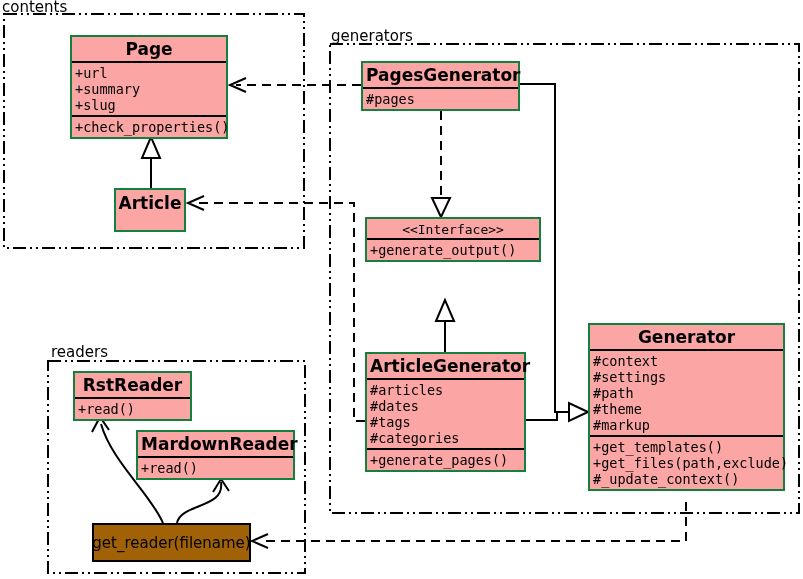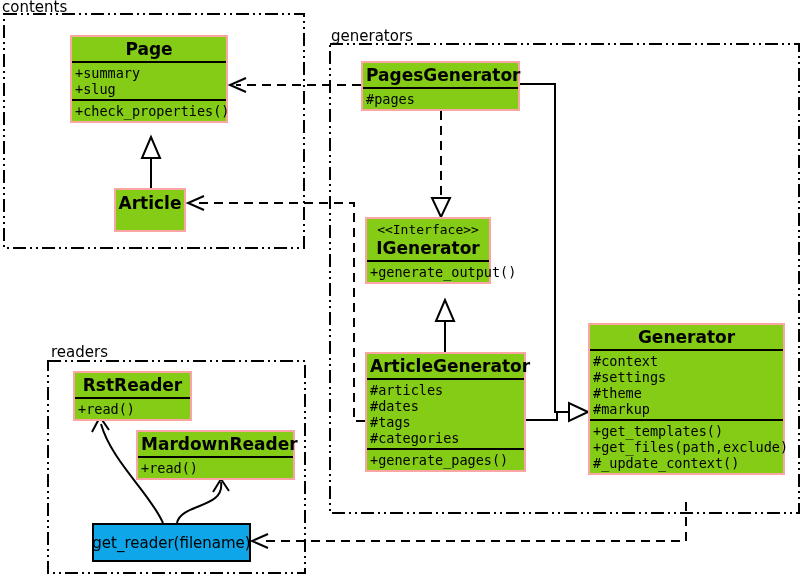--- a/index.html
+++ b/index.html
@@ -17,22 +17,22 @@
   .pkg-label {
     position: absolute;
     font-size: 15px;
     line-height: 15px;
     font-family: "DejaVu Sans", sans-serif;
     white-space: nowrap;
   }
 
   .cls {
     position: absolute;
-    background: #84cc16;
-    border: 2px solid #fca5a5;
+    background: #fca5a5;
+    border: 2px solid #15803d;
     box-sizing: border-box;
   }
   .cls-title {
     font-family: "DejaVu Sans", sans-serif;
     font-weight: bold;
     font-size: 17px;
     line-height: 22px;
     text-align: center;
     padding: 1px 3px;
     white-space: nowrap;
@@ -57,21 +57,21 @@
   .sec {
     border-top: 2px solid #000000;
     padding: 2px 2px 2px 3px;
     font-family: "DejaVu Sans Mono", monospace;
     font-size: 13.5px;
   }
   .sec .row { line-height: 16px; white-space: nowrap; }
 
   .node-plain {
     position: absolute;
-    background: #0ea5e9;
+    background: #a16207;
     border: 2px solid #000000;
     box-sizing: border-box;
     display: flex;
     align-items: center;
     justify-content: center;
     font-size: 15px;
     font-family: "DejaVu Sans", sans-serif;
     white-space: nowrap;
   }
 </style>
@@ -117,43 +117,43 @@
     </g>
   </svg>
 
   <div class="pkg-label" style="left:2px;top:0px">contents</div>
   <div class="pkg-label" style="left:331px;top:29px">generators</div>
   <div class="pkg-label" style="left:51px;top:345px">readers</div>
 
   <div class="cls" style="left:70px;top:35px;width:158px">
     <div class="cls-title">Page</div>
     <div class="sec">
+      <div class="row">+url</div>
       <div class="row">+summary</div>
       <div class="row">+slug</div>
     </div>
     <div class="sec">
       <div class="row">+check_properties()</div>
     </div>
   </div>
 
   <div class="cls" style="left:114px;top:188px;width:72px;height:44px">
     <div class="cls-title" style="line-height:25px;padding:1px 2px">Article</div>
   </div>
 
   <div class="cls" style="left:361px;top:61px;width:159px">
     <div class="cls-title">PagesGenerator</div>
     <div class="sec">
       <div class="row">#pages</div>
     </div>
   </div>
 
-  <div class="cls" style="left:365px;top:217px;width:126px">
+  <div class="cls" style="left:365px;top:217px;width:176px">
     <div>
       <div class="cls-stereo">&lt;&lt;Interface&gt;&gt;</div>
-      <div class="cls-name2">IGenerator</div>
     </div>
     <div class="sec">
       <div class="row">+generate_output()</div>
     </div>
   </div>
 
   <div class="cls" style="left:365px;top:352px;width:161px">
     <div class="cls-title">ArticleGenerator</div>
     <div class="sec">
       <div class="row">#articles</div>
@@ -164,20 +164,21 @@
     <div class="sec">
       <div class="row">+generate_pages()</div>
     </div>
   </div>
 
   <div class="cls" style="left:588px;top:323px;width:197px">
     <div class="cls-title">Generator</div>
     <div class="sec">
       <div class="row">#context</div>
       <div class="row">#settings</div>
+      <div class="row">#path</div>
       <div class="row">#theme</div>
       <div class="row">#markup</div>
     </div>
     <div class="sec">
       <div class="row">+get_templates()</div>
       <div class="row">+get_files(path,exclude)</div>
       <div class="row">#_update_context()</div>
     </div>
   </div>
 

